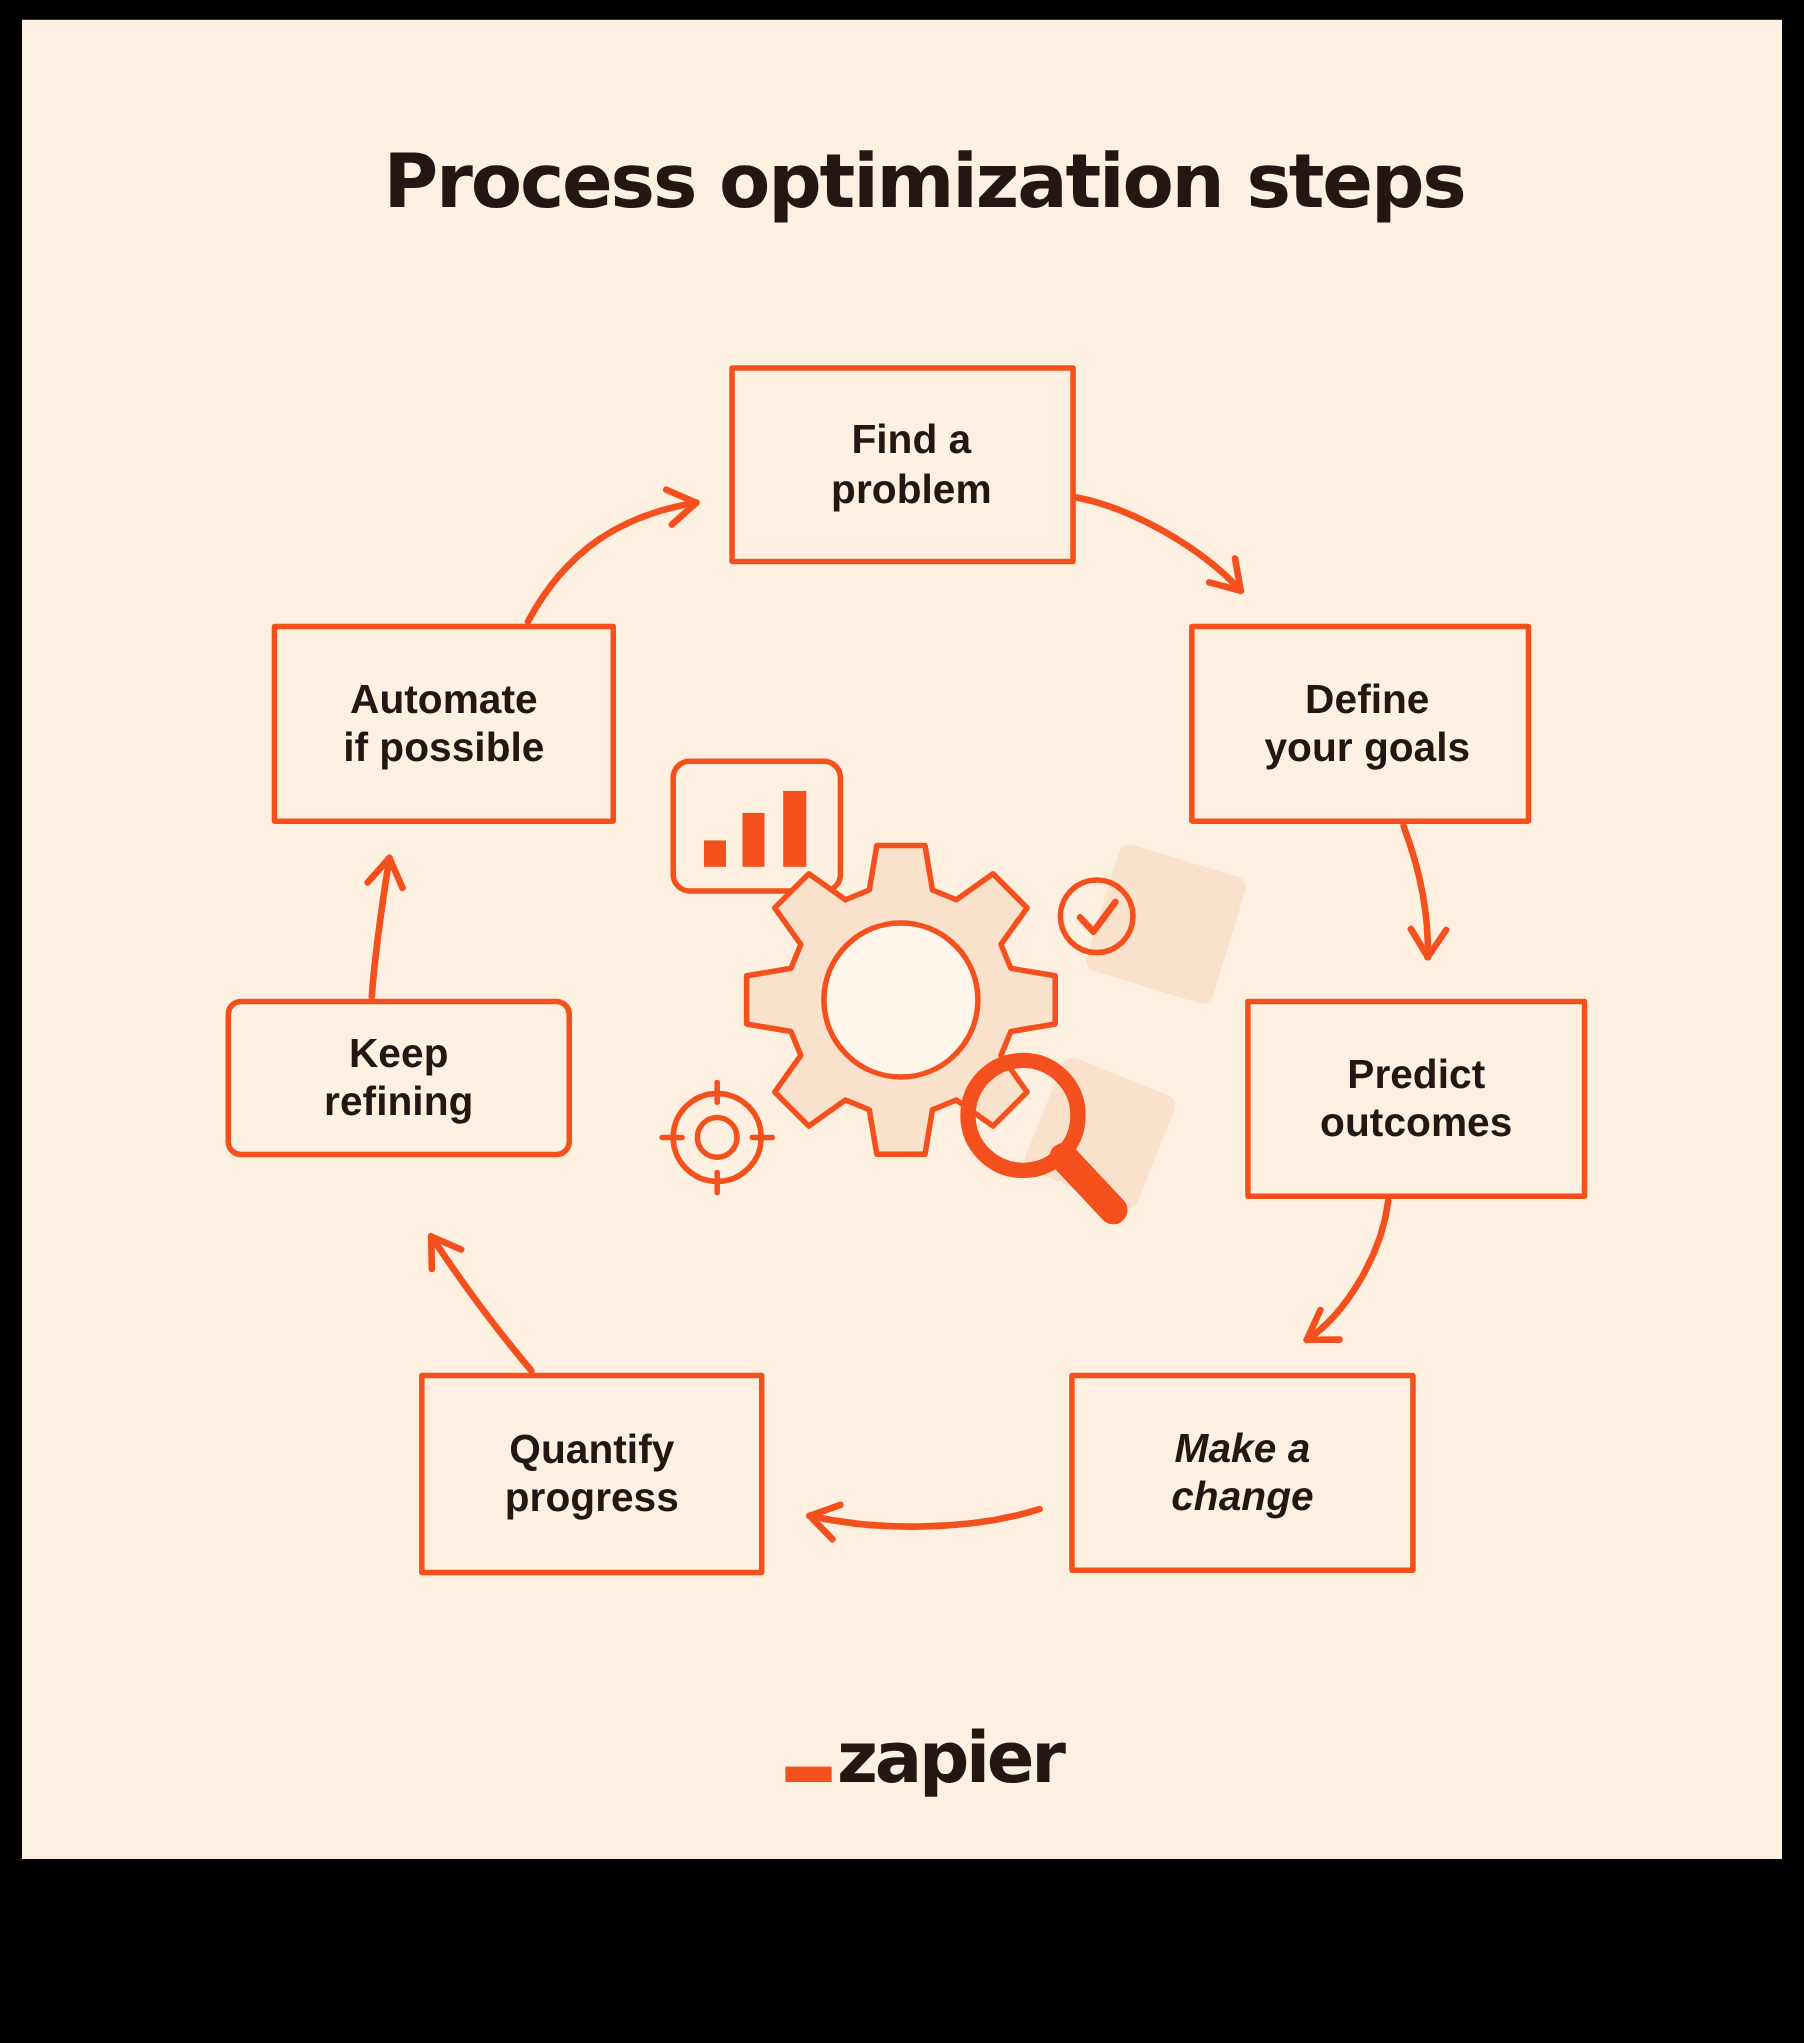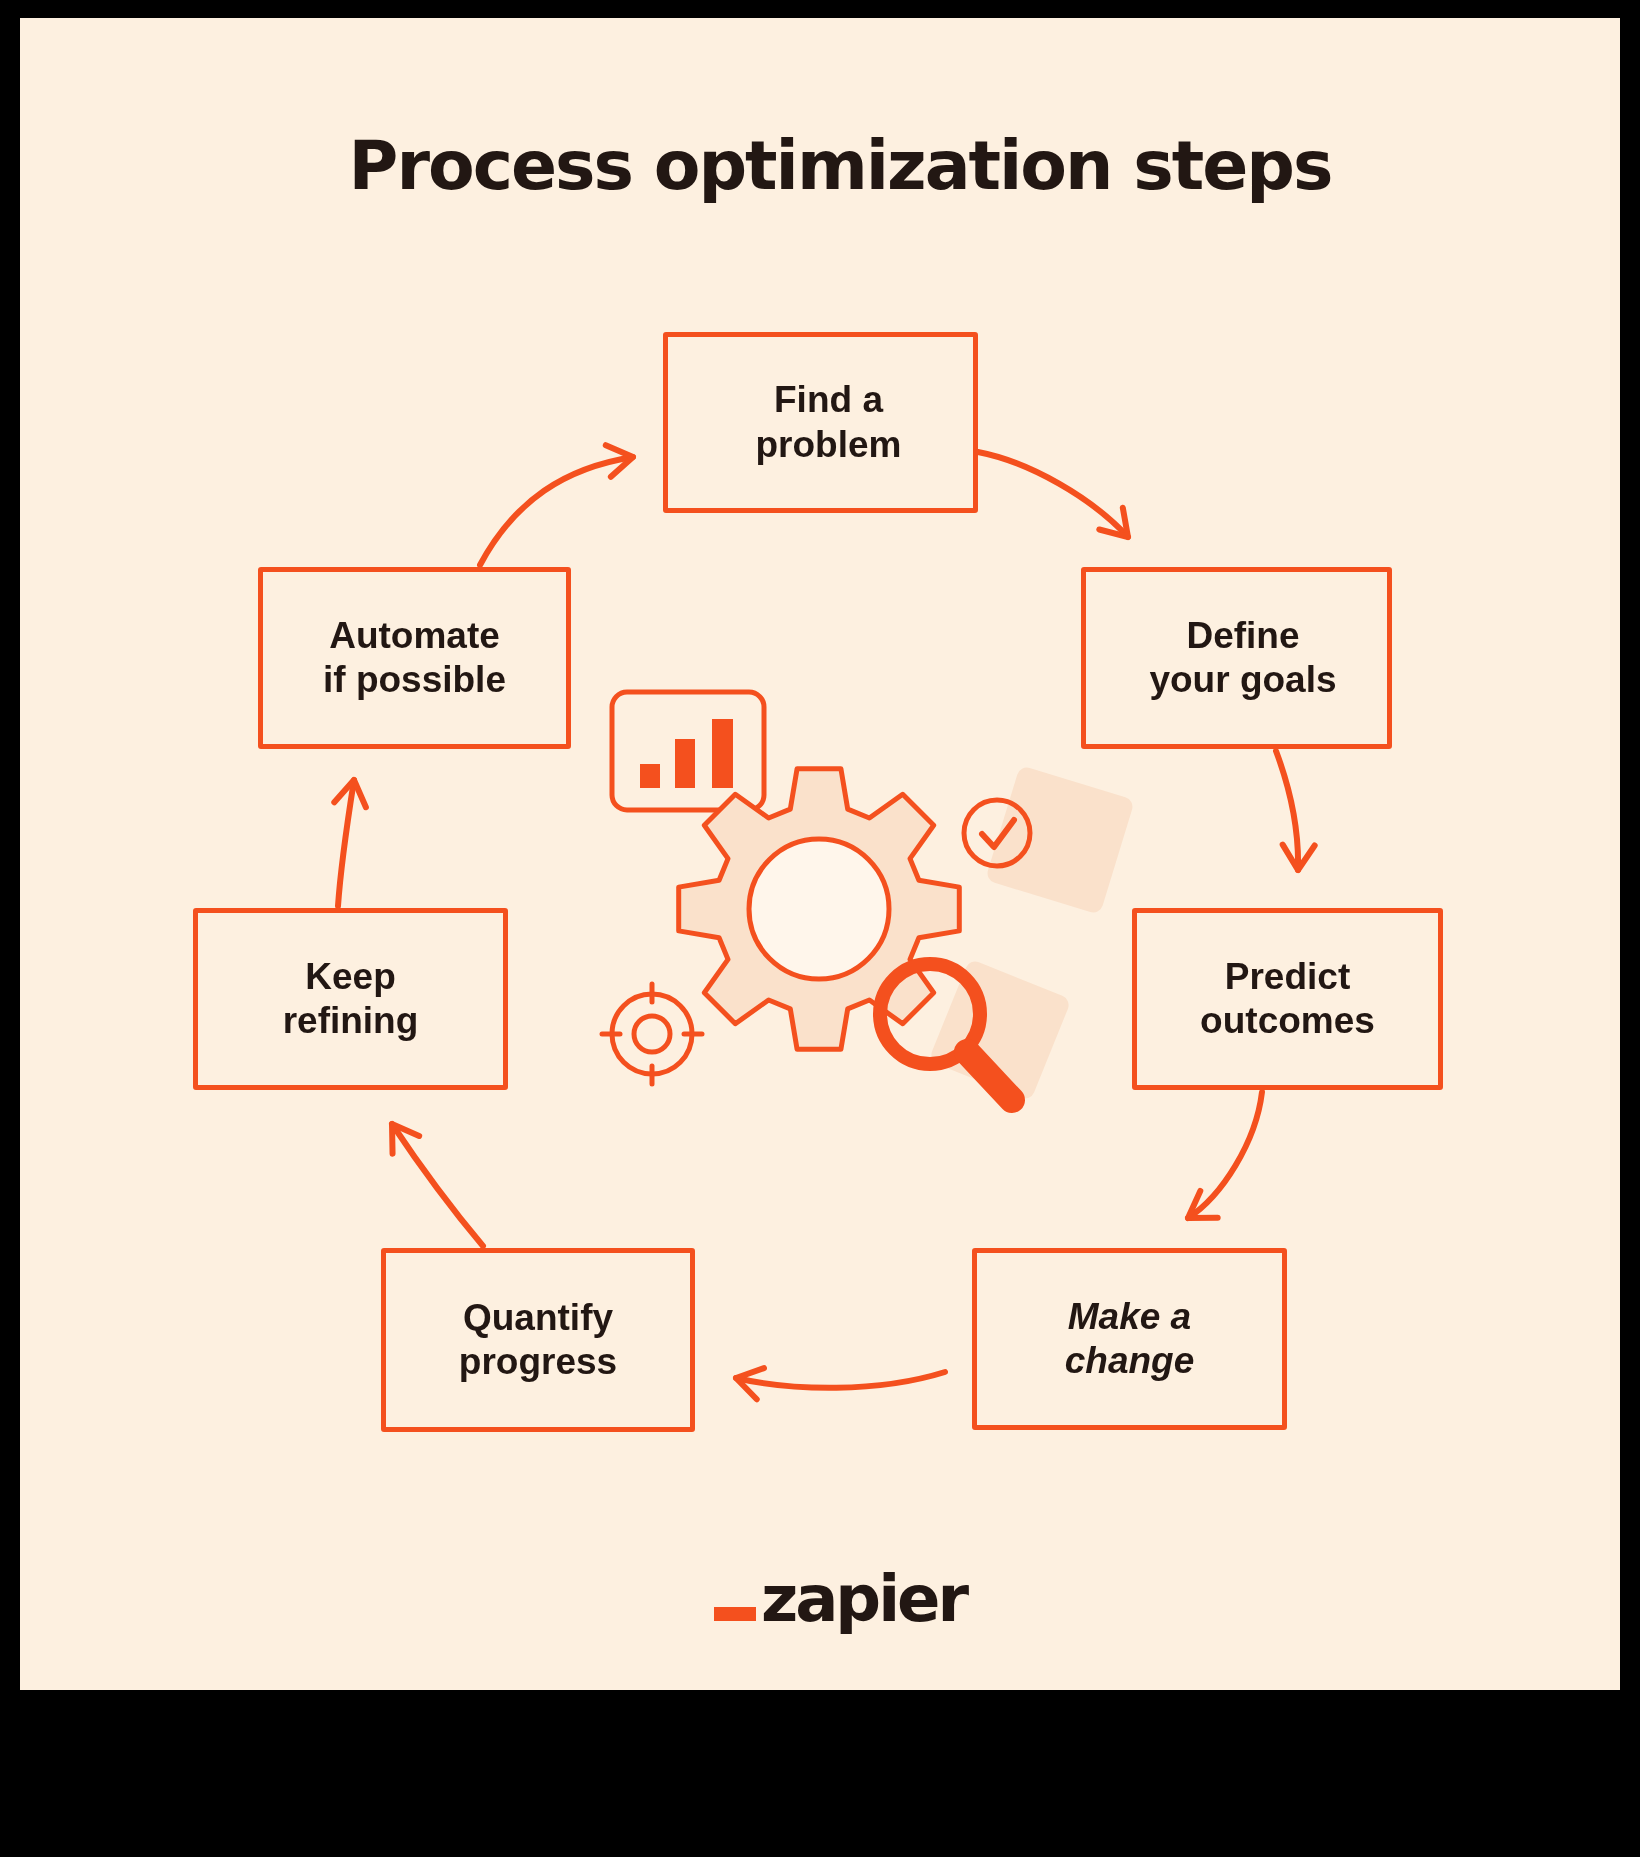--- a/index.html
+++ b/index.html
@@ -29,22 +29,22 @@
     border-radius:3px;display:flex;align-items:center;justify-content:center;
     text-align:center;color:var(--ink);font-weight:bold;font-size:37px;
     line-height:1.2;
   }
   .step span{white-space:pre-line;}
   .b1{left:663px;top:332px;width:315px;height:181px;padding-left:16px;}
   .b2{left:1081px;top:567px;width:311px;height:182px;padding-left:13px;}
   .b3{left:1132px;top:908px;width:311px;height:182px;}
   .b4{left:972px;top:1248px;width:315px;height:182px;font-style:italic;}
   .b5{left:381px;top:1248px;width:314px;height:184px;}
-  .b6{left:193px;top:908px;width:315px;height:182px;}
-  .b7{left:258px;top:567px;width:313px;height:182px;}
+  .b6{left:205px;top:908px;width:315px;height:144px;border-radius:14px;}
+  .b7{left:247px;top:567px;width:313px;height:182px;}
   svg.overlay{position:absolute;left:0;top:0;pointer-events:none;}
   .logo{
     position:absolute;left:20px;top:1544px;width:1600px;text-align:center;
     color:var(--ink);
   }
   .logo-underscore{
     display:inline-block;width:42px;height:14px;background:var(--accent);
     margin-right:5px;
   }
   .logo-text{

